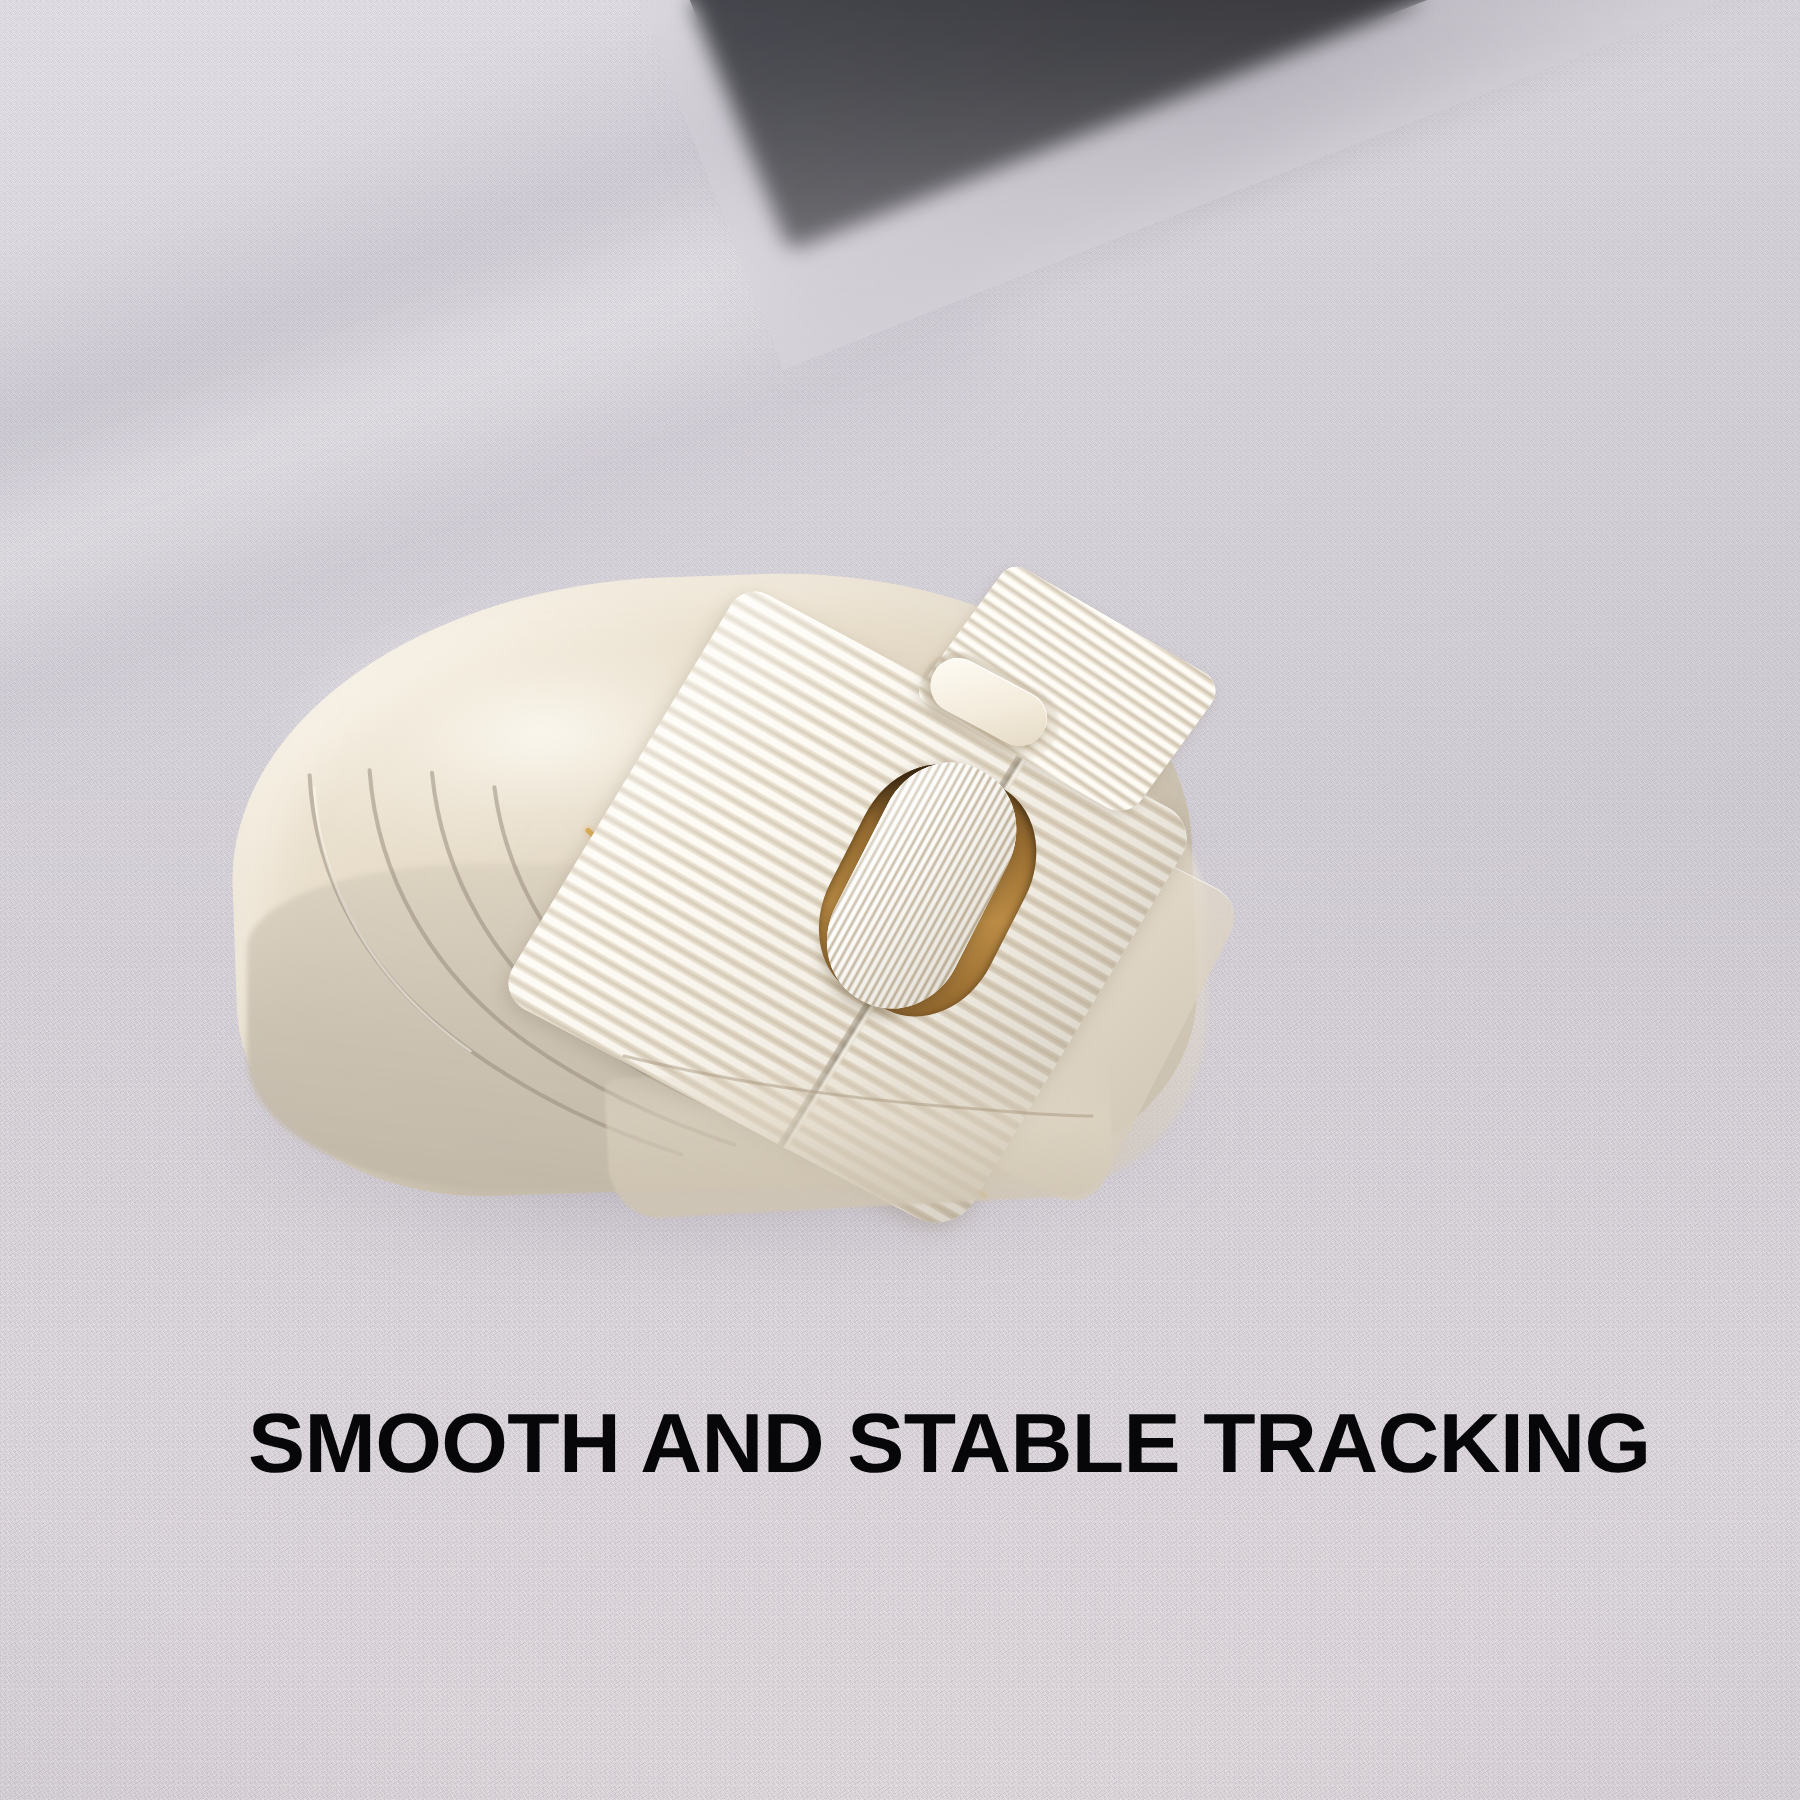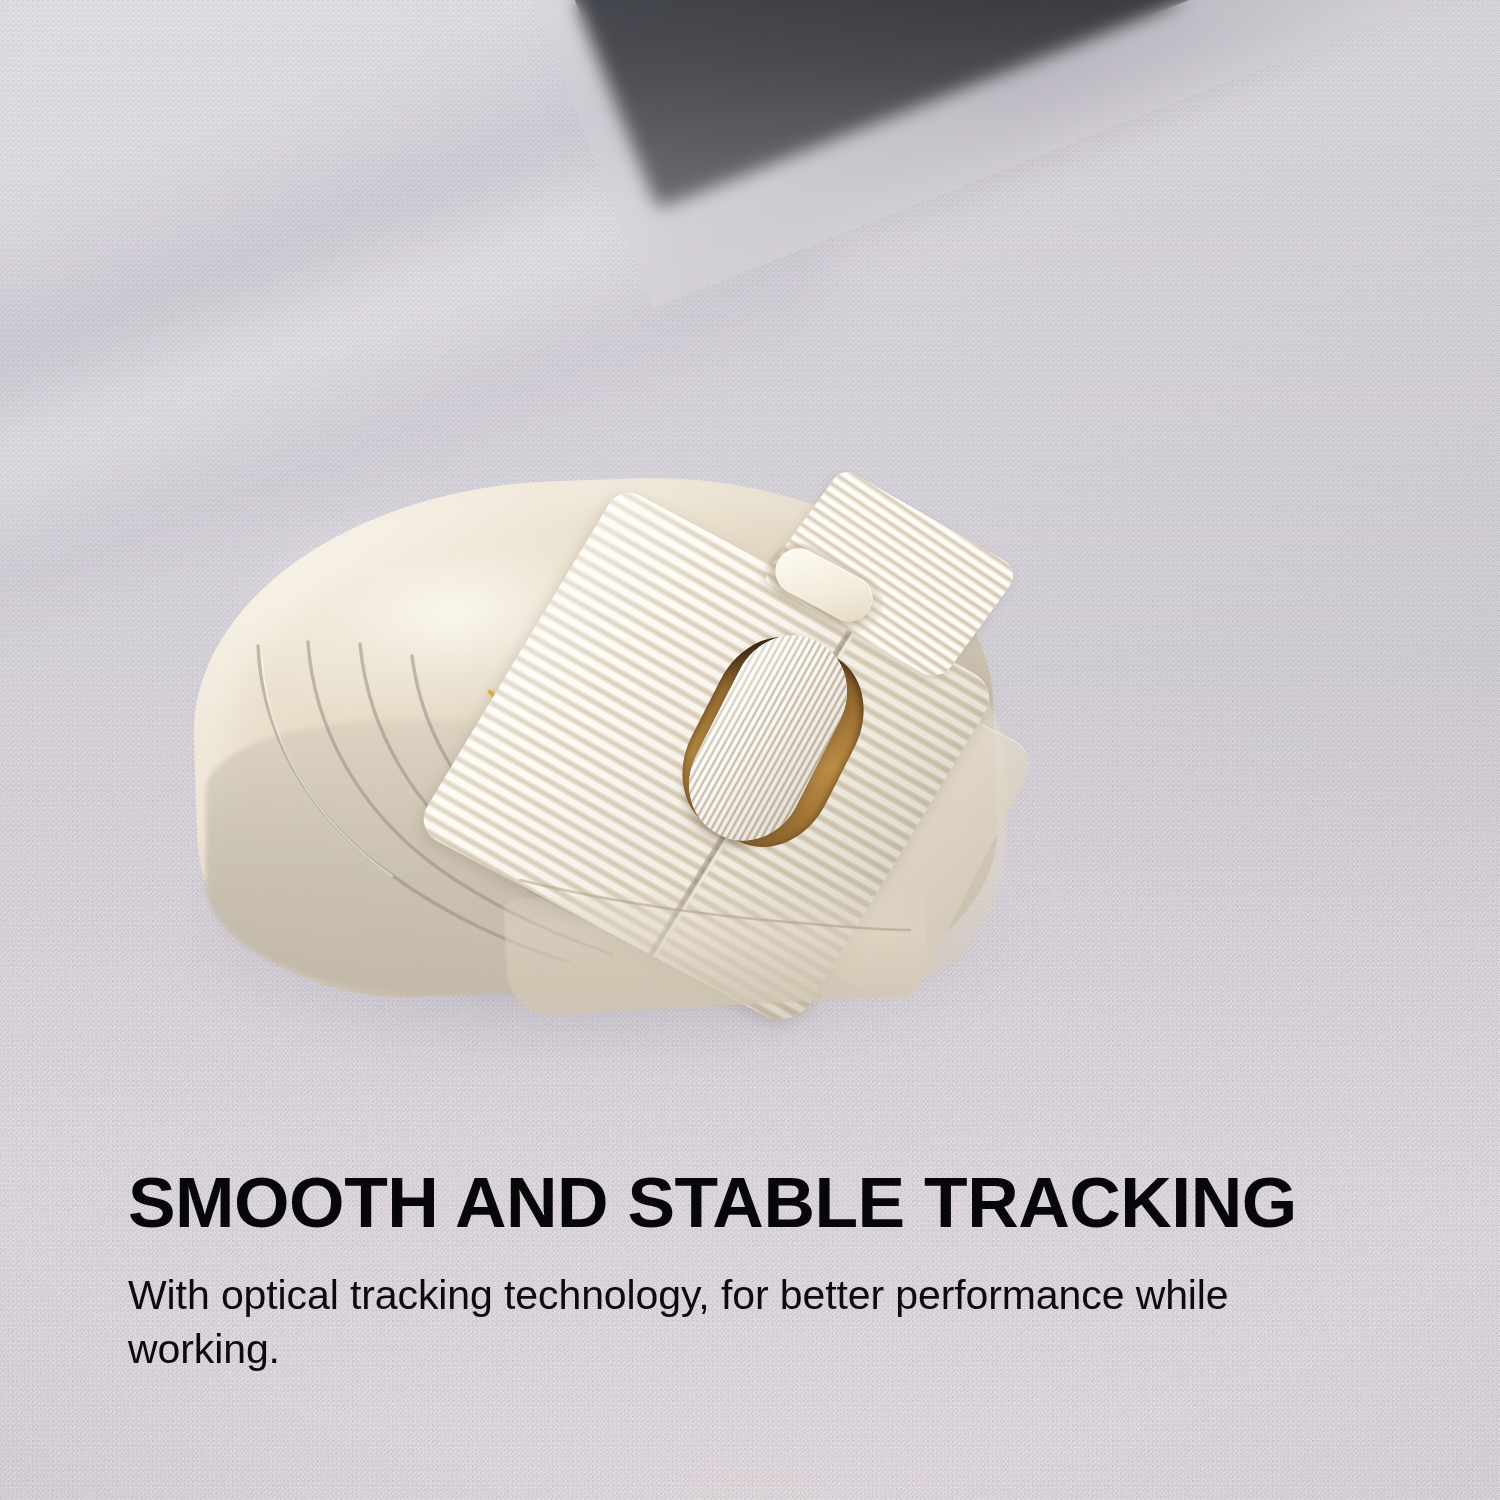--- a/index.html
+++ b/index.html
@@ -320,21 +320,21 @@
     filter:blur(1px);
   }
   .base-seam{
     position:absolute; left:336px; top:400px; width:402px; height:70px;
     overflow:visible;
   }
   .base-seam path{ fill:none; stroke:rgba(168,152,128,.50); stroke-width:2.6; stroke-linecap:round; }
 
   
   #textblock{
-    position:absolute; left:128px; top:1168px; width:1300px;
+    position:absolute; left:128px; top:1168px; width:1300px;text-align:center;
   }
   .headline{
     font-family:"Liberation Sans", sans-serif;
     font-weight:700;
     font-size:70px;
     line-height:1.0;
     letter-spacing:-0.5px;
     color:#07070a;
     transform:scaleX(1.02);
     transform-origin:left center;
@@ -426,16 +426,15 @@
 
       <div class="base-lip"></div>
       <svg class="base-seam" viewBox="0 0 402 70">
         <path d="M 8 10 C 90 30 190 46 300 54 C 346 58 380 60 398 60"></path>
       </svg>
     </div>
   </div>
 
   <div id="textblock">
     <div class="headline">SMOOTH AND STABLE TRACKING</div>
-    <div class="subline">With optical tracking technology, for better performance while working.</div>
   </div>
 
 </div>
 
 </body></html>

